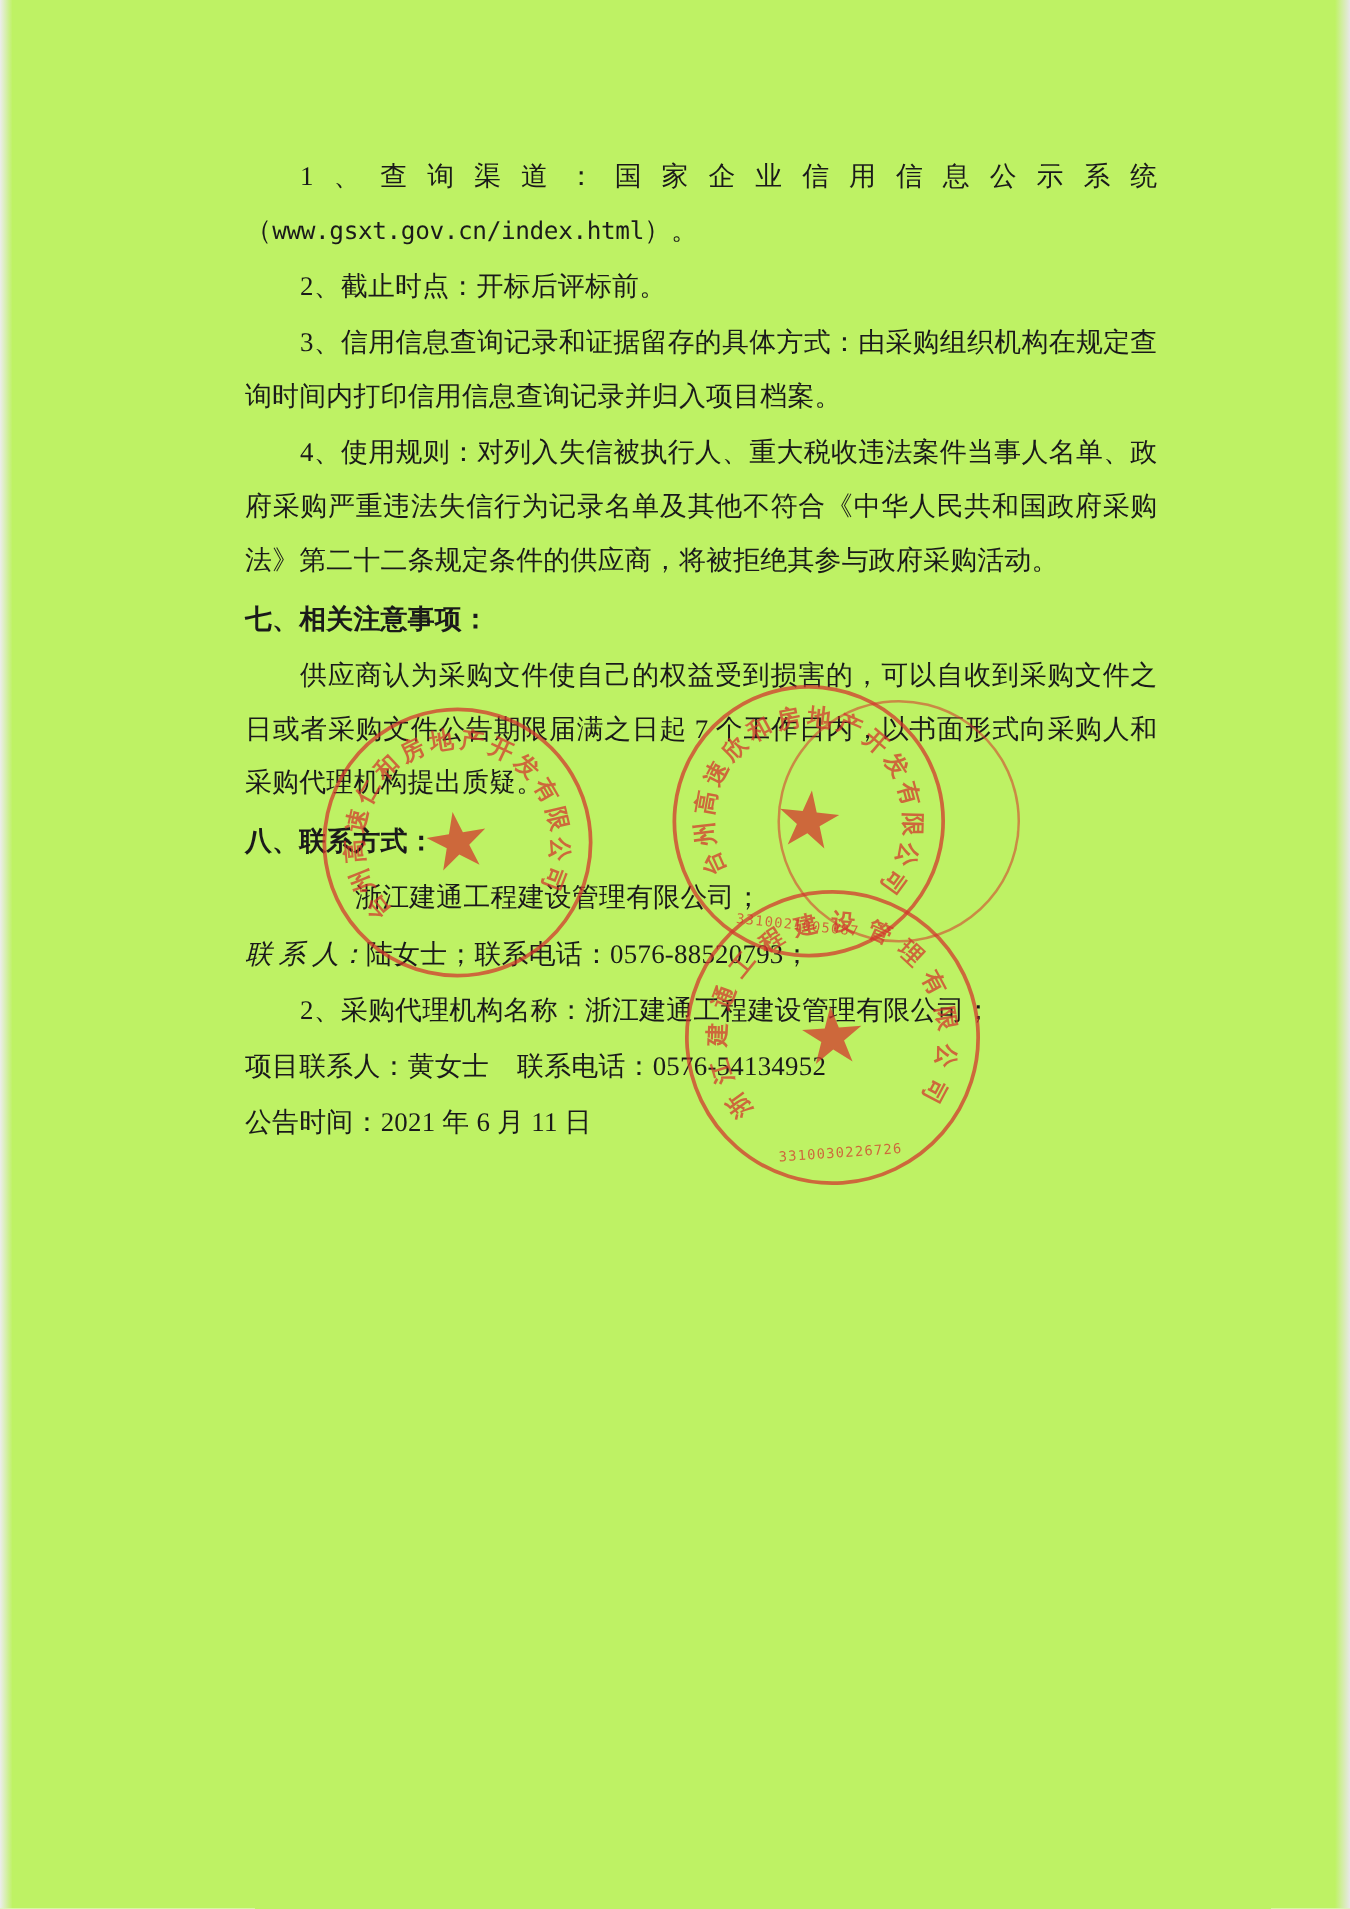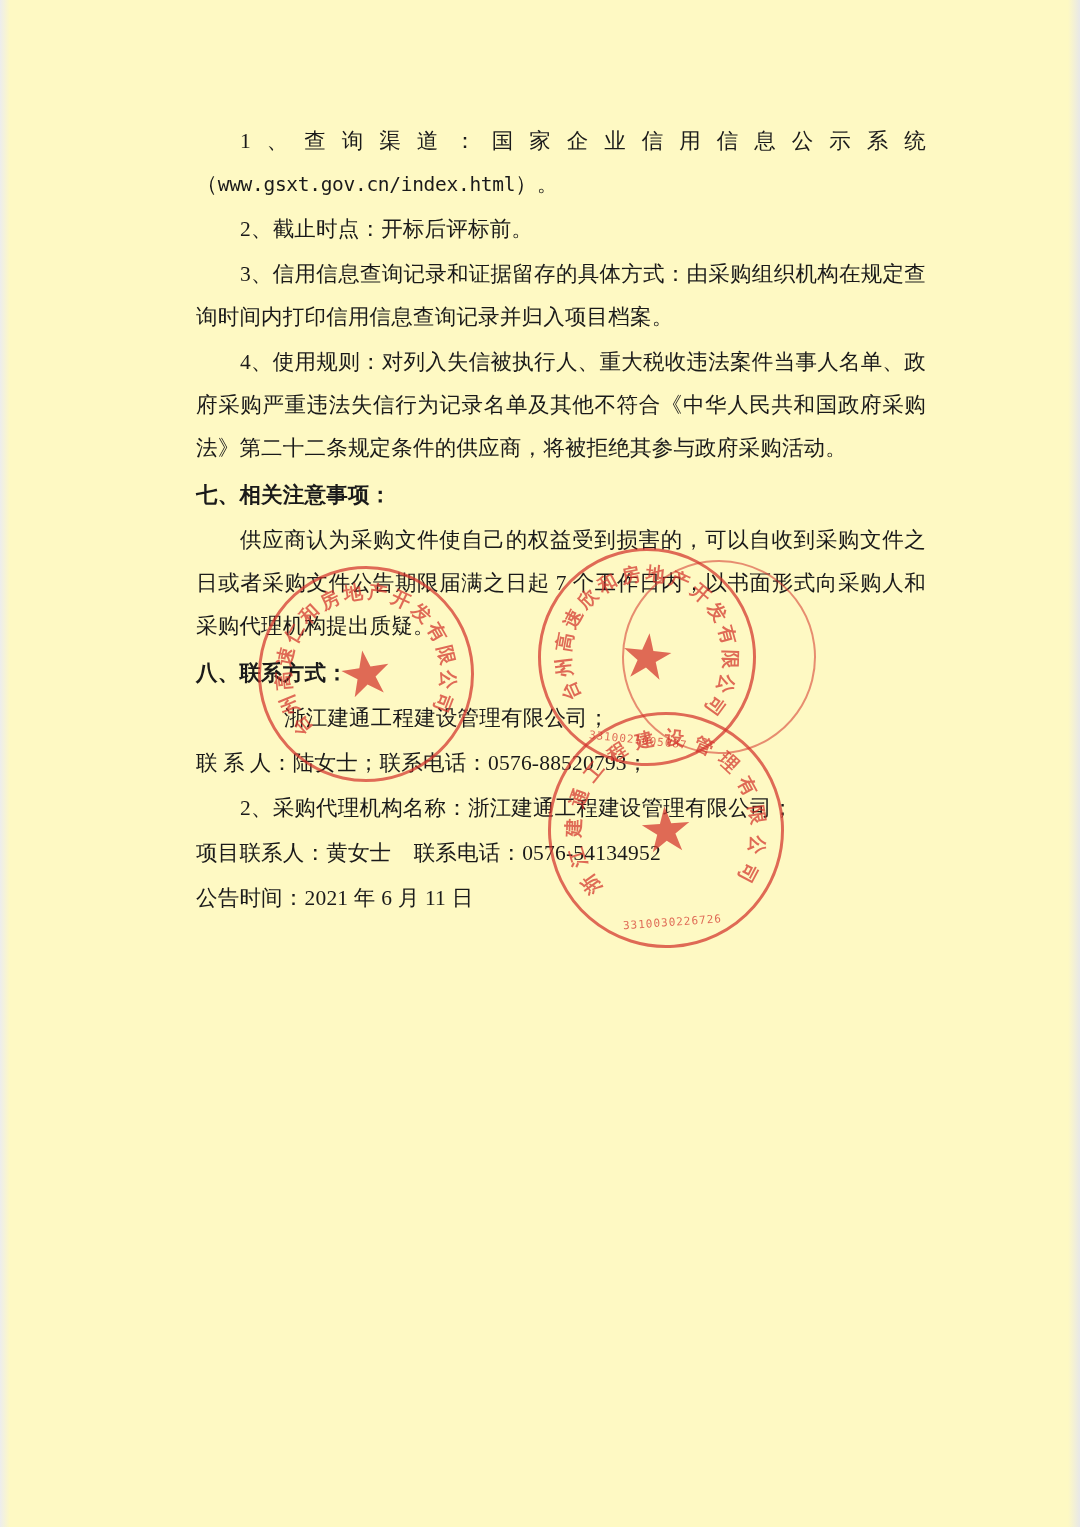--- a/index.html
+++ b/index.html
@@ -13,21 +13,21 @@
     position: relative;
     font-family: "Liberation Serif", "DejaVu Serif", serif;
     color: #1a1a1a;
     overflow: hidden;
   }
   .page {
     position: absolute;
     left: 0; top: 0;
     width: 1080px;
     height: 1527px;
-    background: #fef9c3;
+    background: #bef264;
   }
   .content {
     position: absolute;
     left: 196px;
     top: 120px;
     width: 730px;
   }
   p {
     margin: 0 0 2px 0;
     font-size: 21.5px;
@@ -44,20 +44,21 @@
     margin-top: 4px;
   }
   .mono {
     font-family: "DejaVu Sans Mono", "Liberation Mono", monospace;
     font-size: 19.5px;
     letter-spacing: -0.3px;
   }
   .sub-indent { text-indent: 88px; }
   .spaced-label {
     letter-spacing: 0;
+    font-style: italic;
   }
 
   
   .seal {
     position: absolute;
     border-radius: 50%;
     border: 3px solid #d4342c;
     opacity: 0.72;
     color: #d4342c;
     pointer-events: none;

